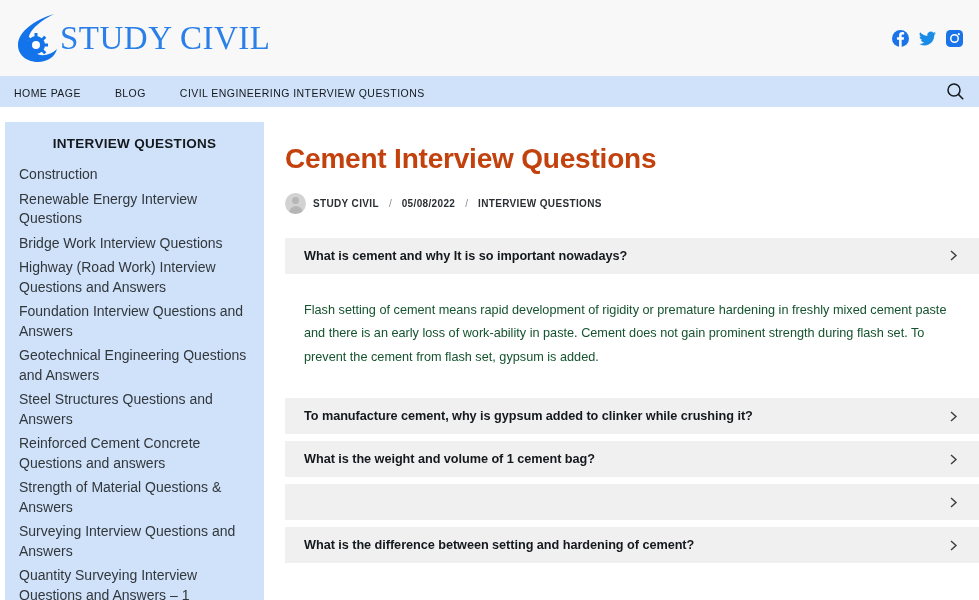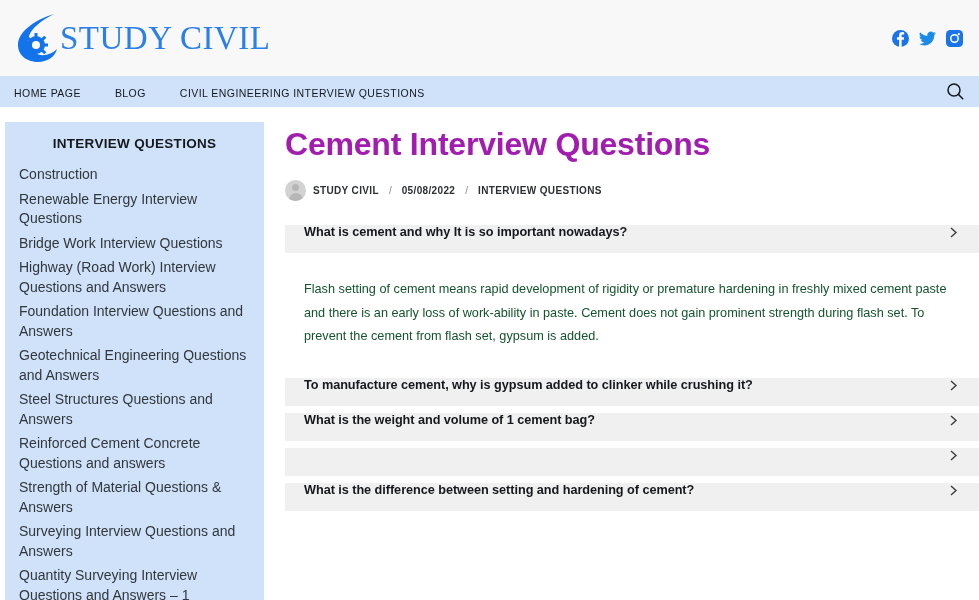--- a/index.html
+++ b/index.html
@@ -122,26 +122,26 @@
   }
 
   
   .main {
     flex: 1;
     padding-left: 21px;
     padding-right: 0;
     min-width: 0;
   }
   .post-title {
-    font-size: 32px;
+    font-size: 28px;
     font-weight: bold;
-    color: #a21caf;
+    color: #c2410c;
     letter-spacing: -0.2px;
     line-height: 1.2;
-    margin-top: 3px;
+    margin-top: 20px;
   }
   .post-meta {
     display: flex;
     align-items: center;
     gap: 7px;
     margin-top: 17px;
     margin-bottom: 24px;
   }
   .avatar {
     width: 21px;
@@ -180,22 +180,23 @@
     font-size: 10px;
     color: #8a8f94;
     margin: 0 3px;
   }
 
   
   .accordion { width: 694px; }
   .acc-item { margin-bottom: 7px; }
   .acc-head {
     background: #f0f0f0;
-    height: 28px;
-    display: flex;
+    height: 36px;
+    display: flex;
+    align-items: center;
     padding: 0 18px 0 19px;
     cursor: pointer;
   }
   .acc-q {
     font-size: 12.7px;
     font-weight: bold;
     color: #15181c;
     letter-spacing: -0.05px;
   }
   .acc-chevron {

